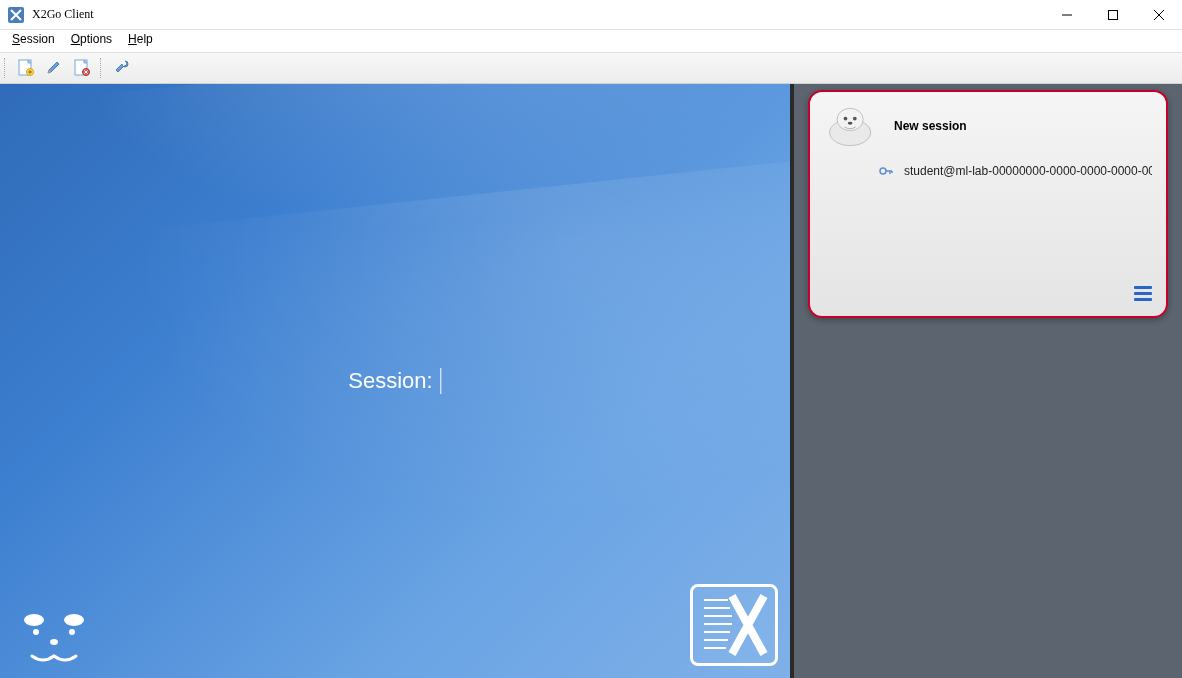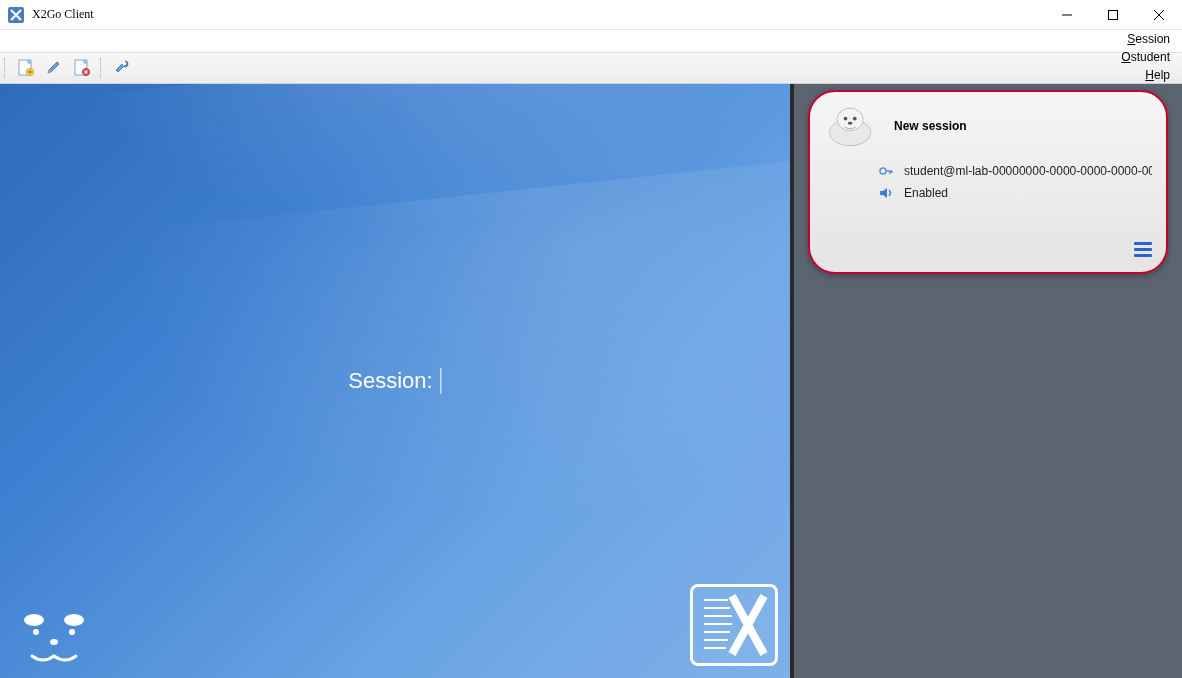--- a/index.html
+++ b/index.html
@@ -11,22 +11,22 @@
       border-bottom: 1px solid #e0e0e0;
     }
     .titlebar-icon { width: 16px; height: 16px; margin: 0 8px; }
     .titlebar-title { font-size: 12px; color: #000; flex: 1; font-family: Liberation Serif, serif; }
     .win-controls { display: flex; height: 100%; }
     .win-btn { width: 46px; display: flex; align-items: center; justify-content: center; cursor: pointer; }
     .win-btn svg { width: 10px; height: 10px; }
 
     
     .menubar {
-      height: 22px; display: flex; align-items: flex-end; padding: 0 4px;
-      font-size: 12px; background: #fff; flex-direction: column;
+      height: 22px; display: flex; align-items: flex-start; padding: 0 4px;
+      font-size: 12px; background: #fff;
     }
     .menu-item { padding: 2px 8px; cursor: pointer; }
     .menu-item .ul { text-decoration: underline; }
 
     
     .toolbar {
       height: 32px; display: flex; align-items: center; gap:0;
       background: linear-gradient(#f8f8f8,#ececec); border-top:1px solid #e0e0e0; border-bottom:1px solid #d0d0d0;
       padding: 0 4px;
     }
@@ -66,23 +66,23 @@
       background: rgba(255,255,255,0.05);
     }
 
     .right-pane {
       flex:1; background:#5b646f; border-left:4px solid #2a2a2a;
       position:relative;
     }
 
     
     .card {
-      position:absolute; top:6px; left:14px; right:14px; height:184px;
+      position:absolute; top:6px; left:14px; right:14px; height:228px;
       background: linear-gradient(#f5f5f5,#e4e4e4);
-      border-radius:27px; border:2px solid #c7002b;
+      border-radius:14px; border:2px solid #c7002b;
       box-shadow: 0 2px 6px rgba(0,0,0,0.3);
       padding: 10px 14px;
     }
     .card-header { display:flex; align-items:center; gap:14px; margin-bottom:10px; }
     .card-header .seal { width:56px; height:48px; }
     .card-title { font-size:12px; font-weight:bold; color:#000; }
     .card-row { display:flex; align-items:center; gap:10px; padding:3px 0 3px 54px; font-size:12px; color:#222; white-space:nowrap; overflow:hidden; }
     .card-row .ic { width:16px; height:16px; flex-shrink:0; display:flex; align-items:center; justify-content:center; }
     .card-ham {
       position:absolute; right:14px; bottom:12px; cursor:pointer;
@@ -112,21 +112,21 @@
     <div class="win-btn">
       <svg viewBox="0 0 10 10">
           <path d="M0 0 L10 10 M10 0 L0 10" stroke="#000" stroke-width="1"></path>
         </svg>
     </div>
   </div>
 </div>
 
 <div class="menubar">
   <div class="menu-item"><span class="ul">S</span><span>ession</span></div>
-  <div class="menu-item"><span class="ul">O</span><span>student</span></div>
+  <div class="menu-item"><span class="ul">O</span><span>ptions</span></div>
   <div class="menu-item"><span class="ul">H</span><span>elp</span></div>
 </div>
 
 <div class="toolbar">
   <div class="toolbar-sep"></div>
   <div class="tool-btn" title="New session">
     <svg width="20" height="20" viewBox="0 0 20 20">
       <rect x="3" y="2" width="12" height="15" fill="#fff" stroke="#7aa7d9"></rect>
       <path d="M12 2 L15 5 L12 5 Z" fill="#cfe2f7" stroke="#7aa7d9"></path>
       <circle cx="14" cy="14" r="3.5" fill="#ffd86b" stroke="#d9a400"></circle>
@@ -203,29 +203,20 @@
       </div>
       <div class="card-row">
         <span class="ic">
           <svg width="16" height="16" viewBox="0 0 16 16">
               <circle cx="5" cy="8" r="3" fill="none" stroke="#5a8fd6" stroke-width="1.5"></circle>
               <path d="M8 8 H14 M12 8 V11 M14 8 V10" stroke="#5a8fd6" stroke-width="1.5"></path>
             </svg>
         </span>
         <span>student@ml-lab-00000000-0000-0000-0000-00000000</span>
       </div>
-      <div class="card-row">
-        <span class="ic">
-          <svg width="16" height="16" viewBox="0 0 16 16">
-              <path d="M2 6 H5 L9 3 V13 L5 10 H2 Z" fill="#3d7fd0"></path>
-              <path d="M11 5 q3 3 0 6" stroke="#3d7fd0" fill="none" stroke-width="1.5"></path>
-            </svg>
-        </span>
-        <span>Enabled</span>
-      </div>
       <div class="card-ham">
         <div></div>
           <div></div>
           <div></div>
       </div>
     </div>
   </div>
 </div>
 
 </body></html>

